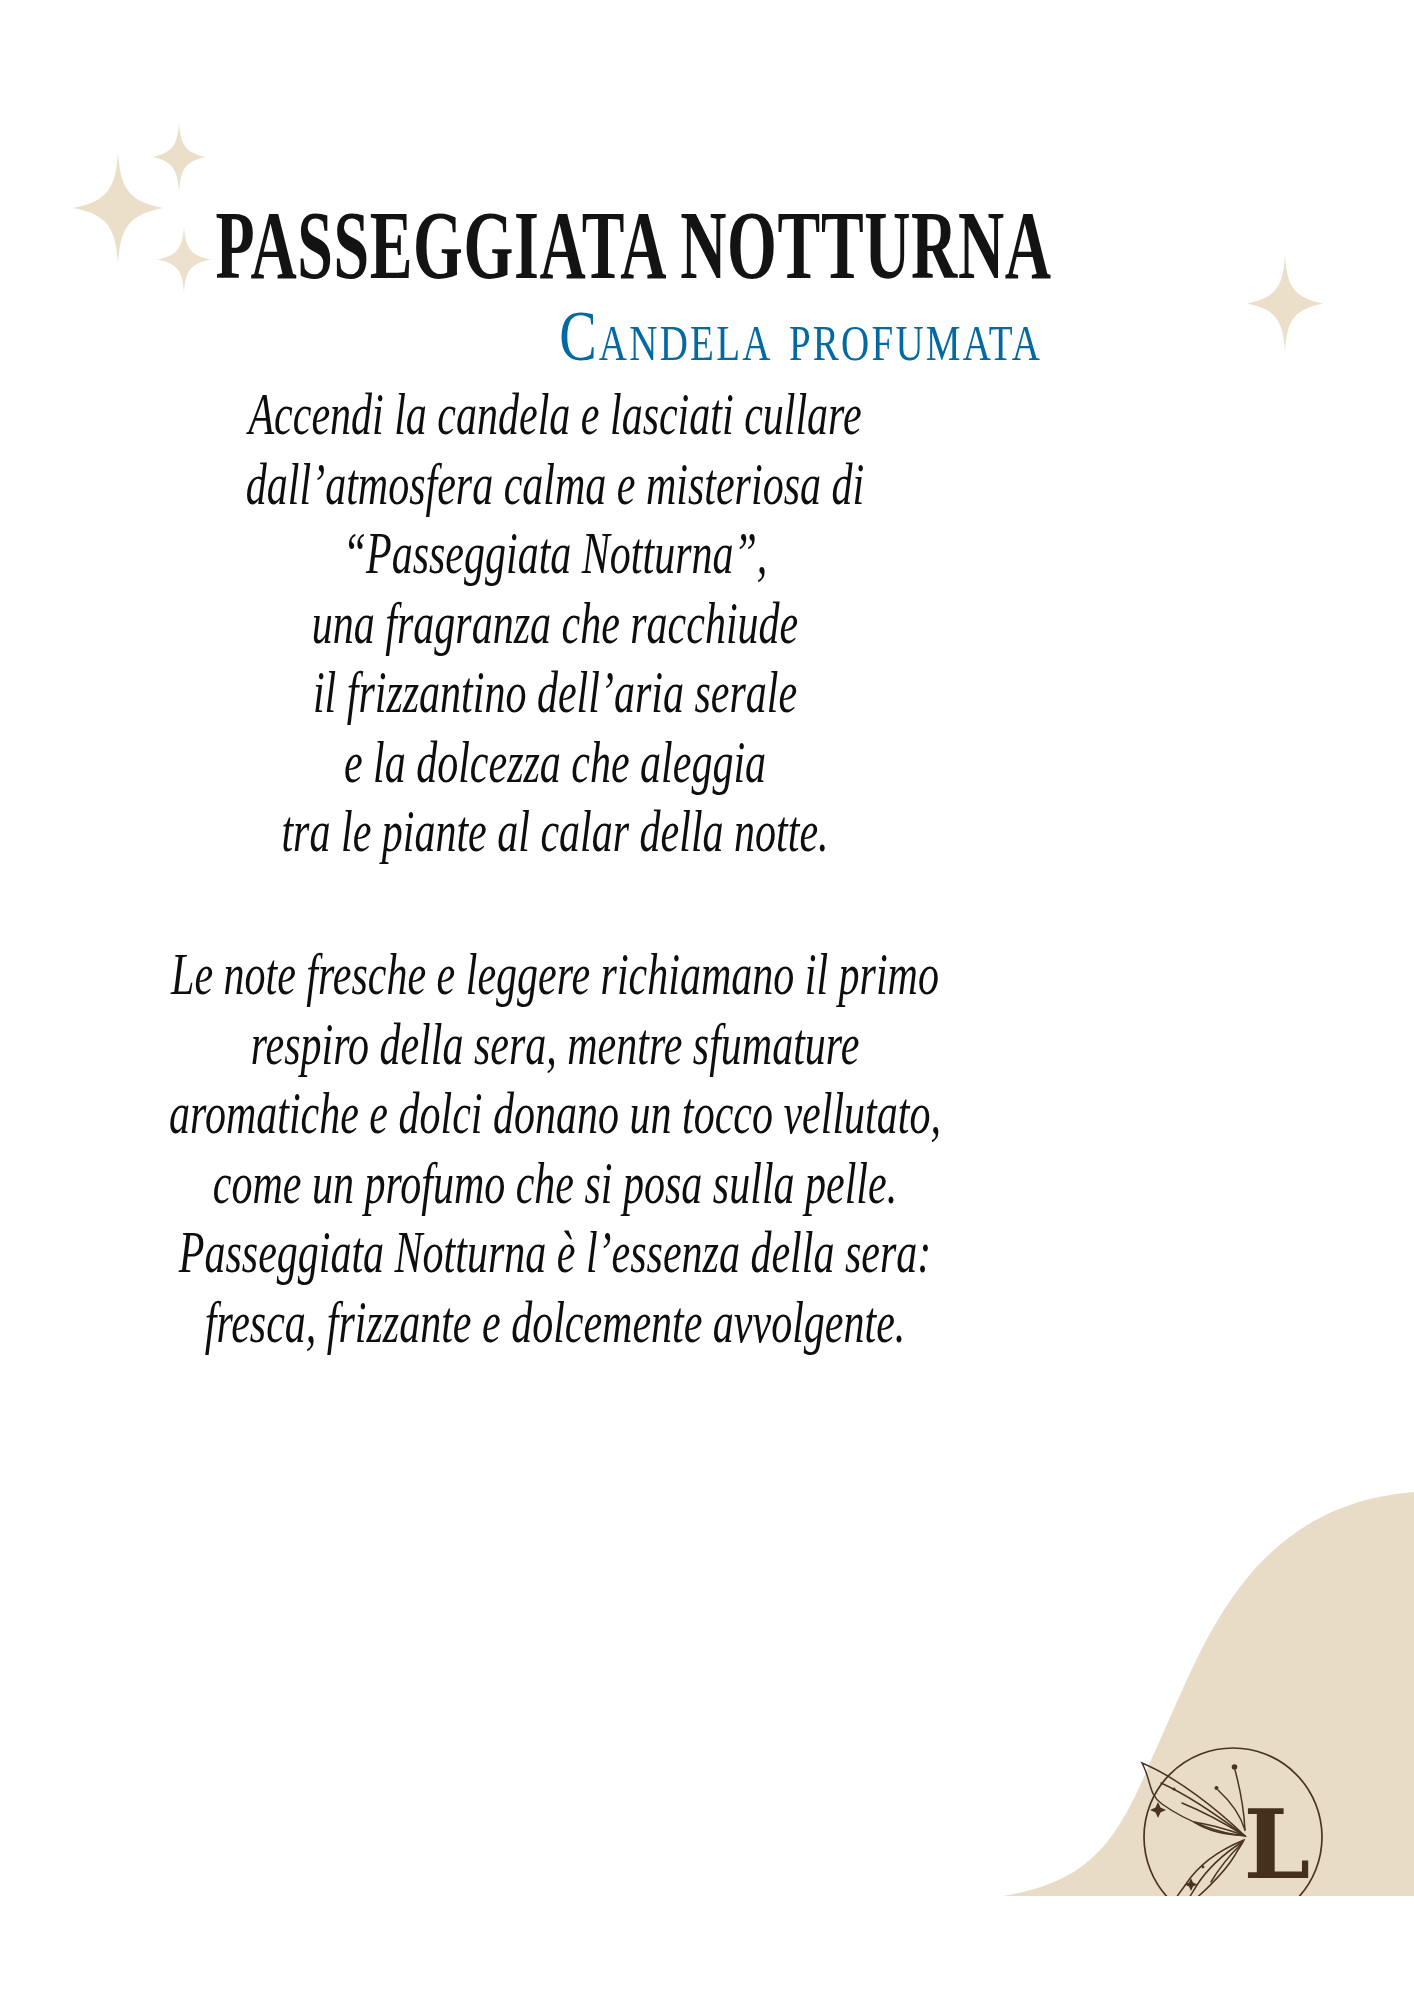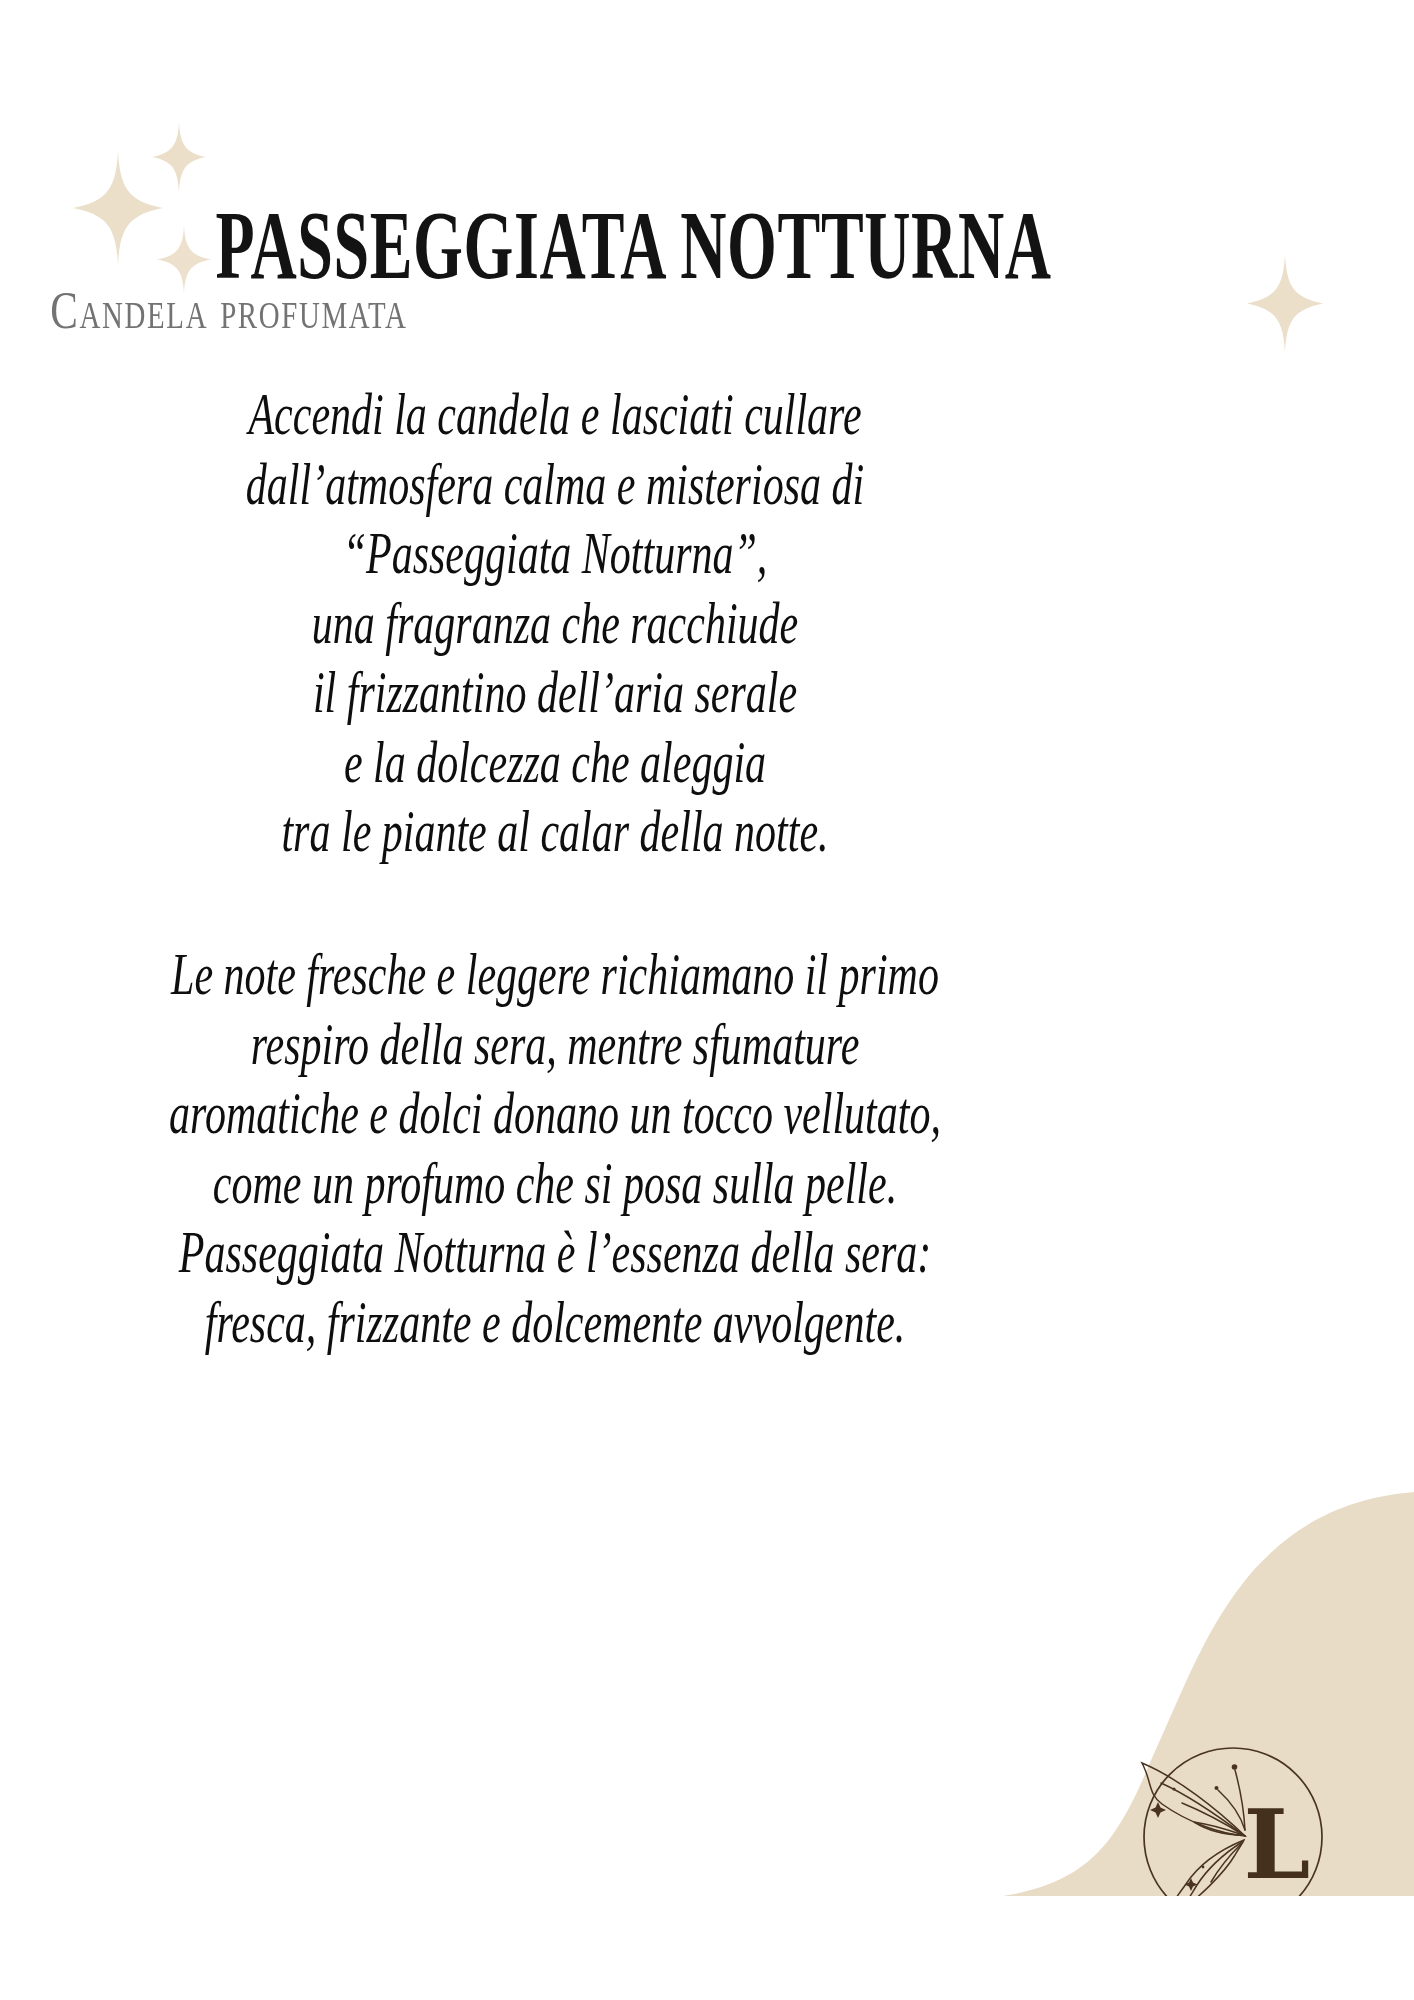--- a/index.html
+++ b/index.html
@@ -40,28 +40,28 @@
     white-space: nowrap;
     letter-spacing: 0.01em;
     color: #131313;
     z-index: 2;
   }
   .title .squish { display: inline-block; transform: scaleX(0.66); }
 
   .subtitle {
     position: absolute;
     top: 240px; left: 0; width: 1110px;
-    text-align: left;
+    text-align: right;
     font-weight: 400;
-    font-size: 53px;
+    font-size: 72px;
     line-height: 1;
     font-variant: small-caps;
     letter-spacing: 0.04em;
     white-space: nowrap;
-    color: #737373;
+    color: #0369a1;
     z-index: 2;
   }
   .subtitle .squish { display: inline-block; transform: scaleX(0.78); }
 
   .para {
     position: absolute;
     left: 0; width: 1110px;
     text-align: center;
     font-style: italic;
     font-size: 60px;

